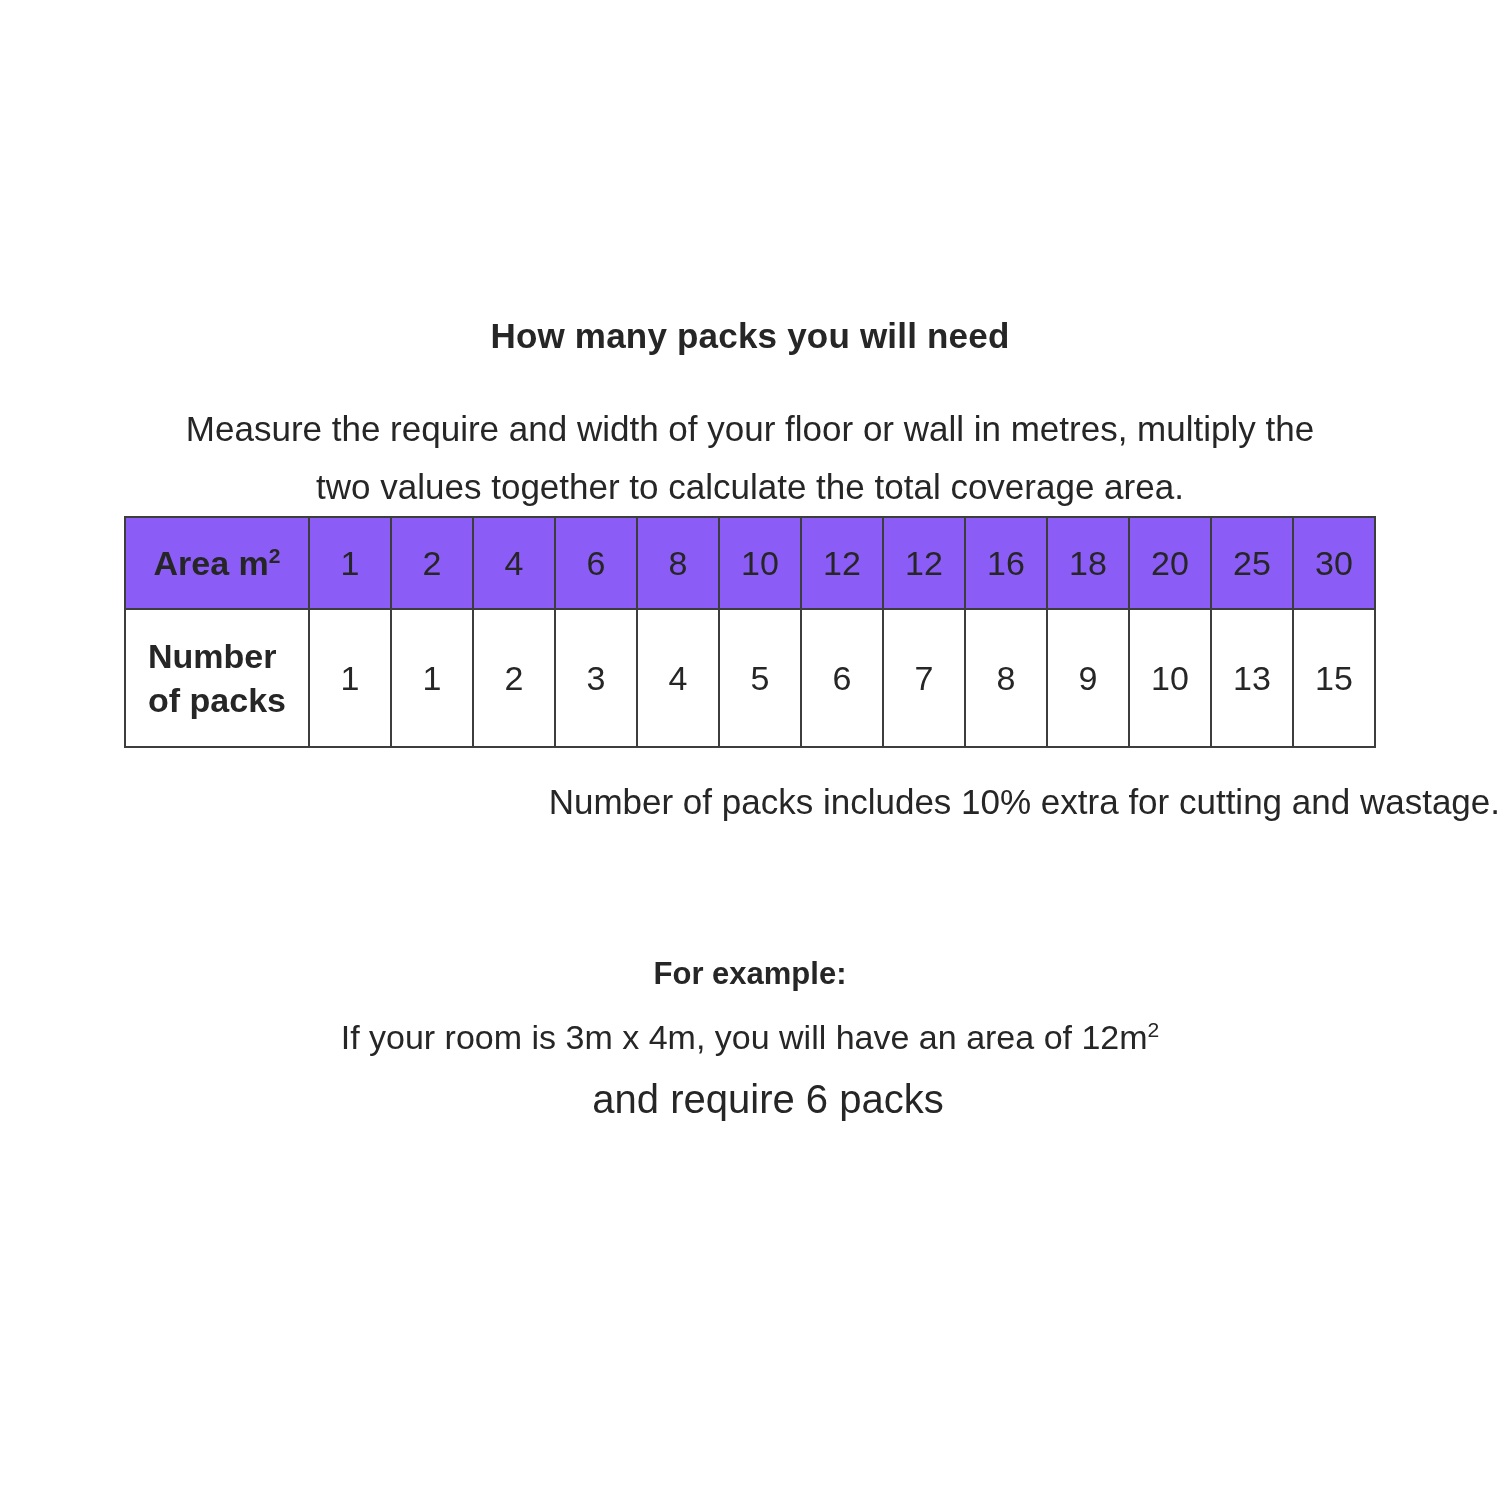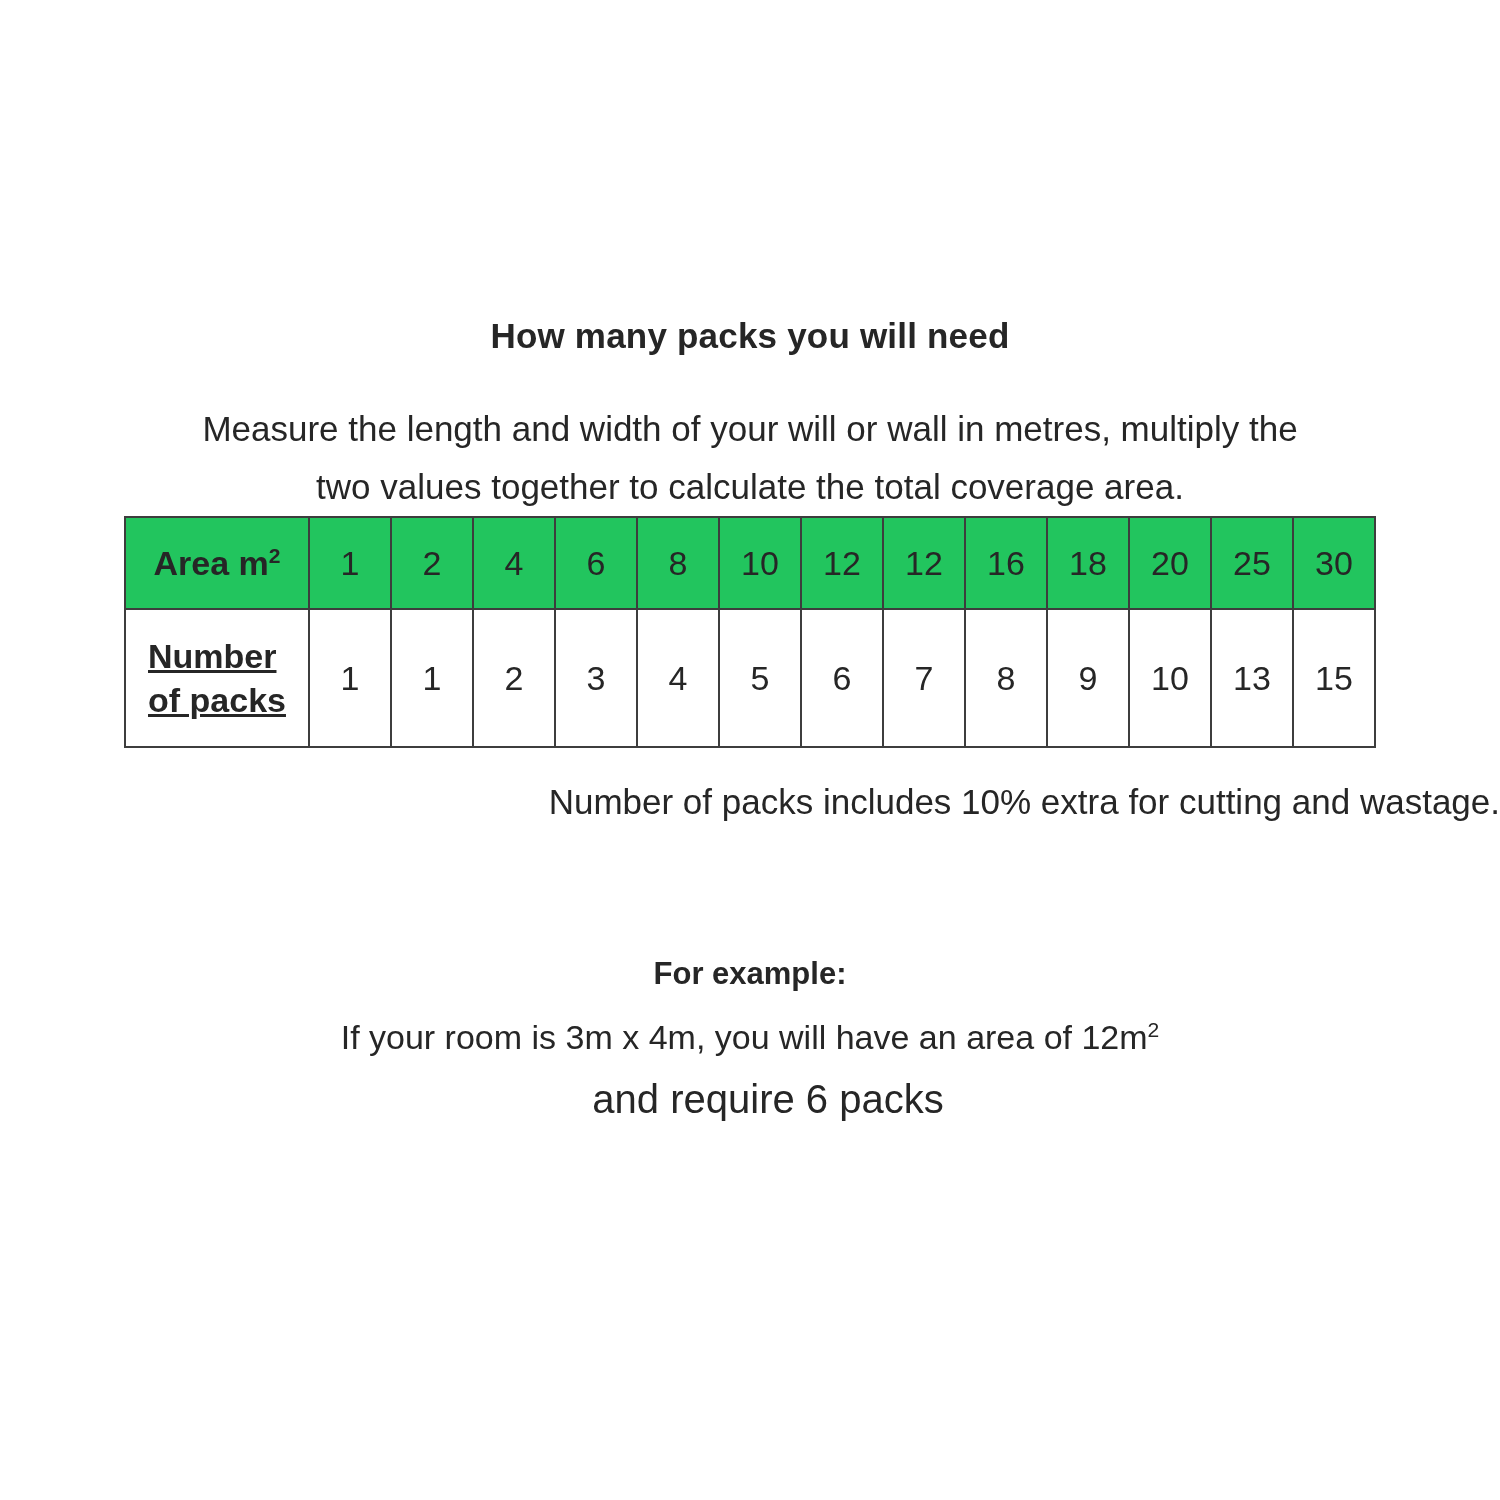--- a/index.html
+++ b/index.html
@@ -54,40 +54,39 @@
   }
   table.packs-table td {
     border: 2px solid #3d3d3d;
     font-size: 34px;
     text-align: center;
     vertical-align: middle;
     padding: 0;
   }
   table.packs-table col.label-col { width: 184px; }
   tr.header-row td {
-    background: #22c55e;
+    background: #8b5cf6;
     height: 90px;
     margin-left: 13px;
   }
   tr.value-row td {
     background: #ffffff;
     height: 136px;
   }
   td.row-label {
     text-align: left;
     font-weight: bold;
     padding-left: 10px;
     padding-right: 8px;
     box-sizing: border-box;
   }
   td.row-label .label-inner {
     display: inline-block;
     text-align: left;
     line-height: 44px;
-    text-decoration: underline;
   }
   .note {
     font-size: 35px;
     margin-top: 34px;
     text-align: right;
   }
   .example-heading {
     font-size: 31px;
     font-weight: bold;
     margin-top: 134px;
@@ -103,21 +102,21 @@
   }
 </style>
 </head>
 <body>
 
 <div class="sheet">
 
   <div class="title">How many packs you will need</div>
 
   <div class="intro">
-    <div>Measure the length and width of your will or wall in metres, multiply the</div>
+    <div>Measure the require and width of your floor or wall in metres, multiply the</div>
     <div>two values together to calculate the total coverage area.</div>
   </div>
 
 
   <table class="packs-table">
     <colgroup>
       <col class="label-col">
       <col>
         <col>
         <col>

